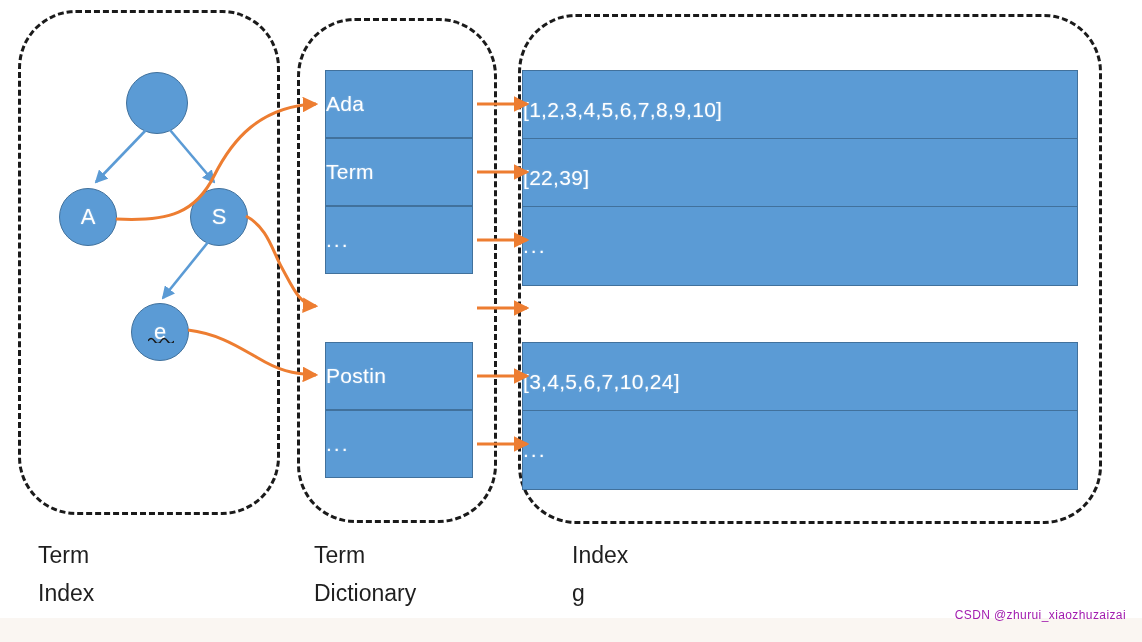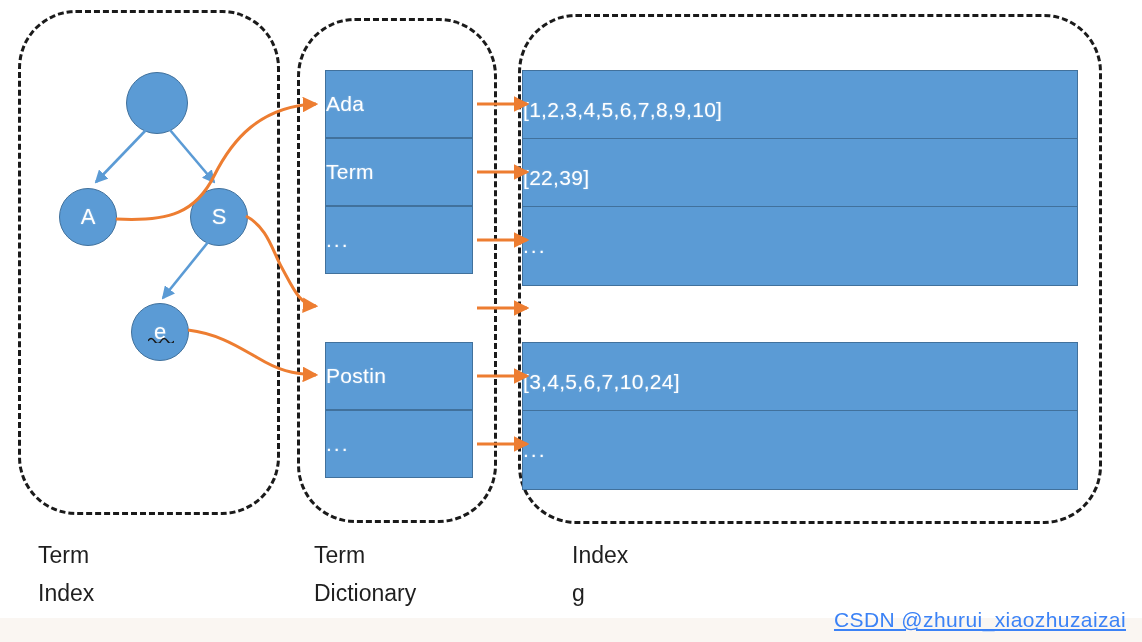--- a/index.html
+++ b/index.html
@@ -111,24 +111,23 @@
     white-space: pre-line;
   }
   #caption-term-index { left: 38px;  top: 536px; }
   #caption-term-dict  { left: 314px; top: 536px; }
   #caption-posting    { left: 572px; top: 536px; }
 
   .watermark {
     position: absolute;
     right: 16px;
     top: 608px;
-    font-size: 21px;
-    color: #3b82f6;
+    font-size: 12px;
+    color: #a21caf;
     letter-spacing: 0.4px;
-    text-decoration: underline;
   }
 </style>
 </head>
 <body>
 
 <div id="canvas">
 
   <div class="bottom-strip"></div>
 
   <div id="term-index-box" class="dashed-box"></div>

